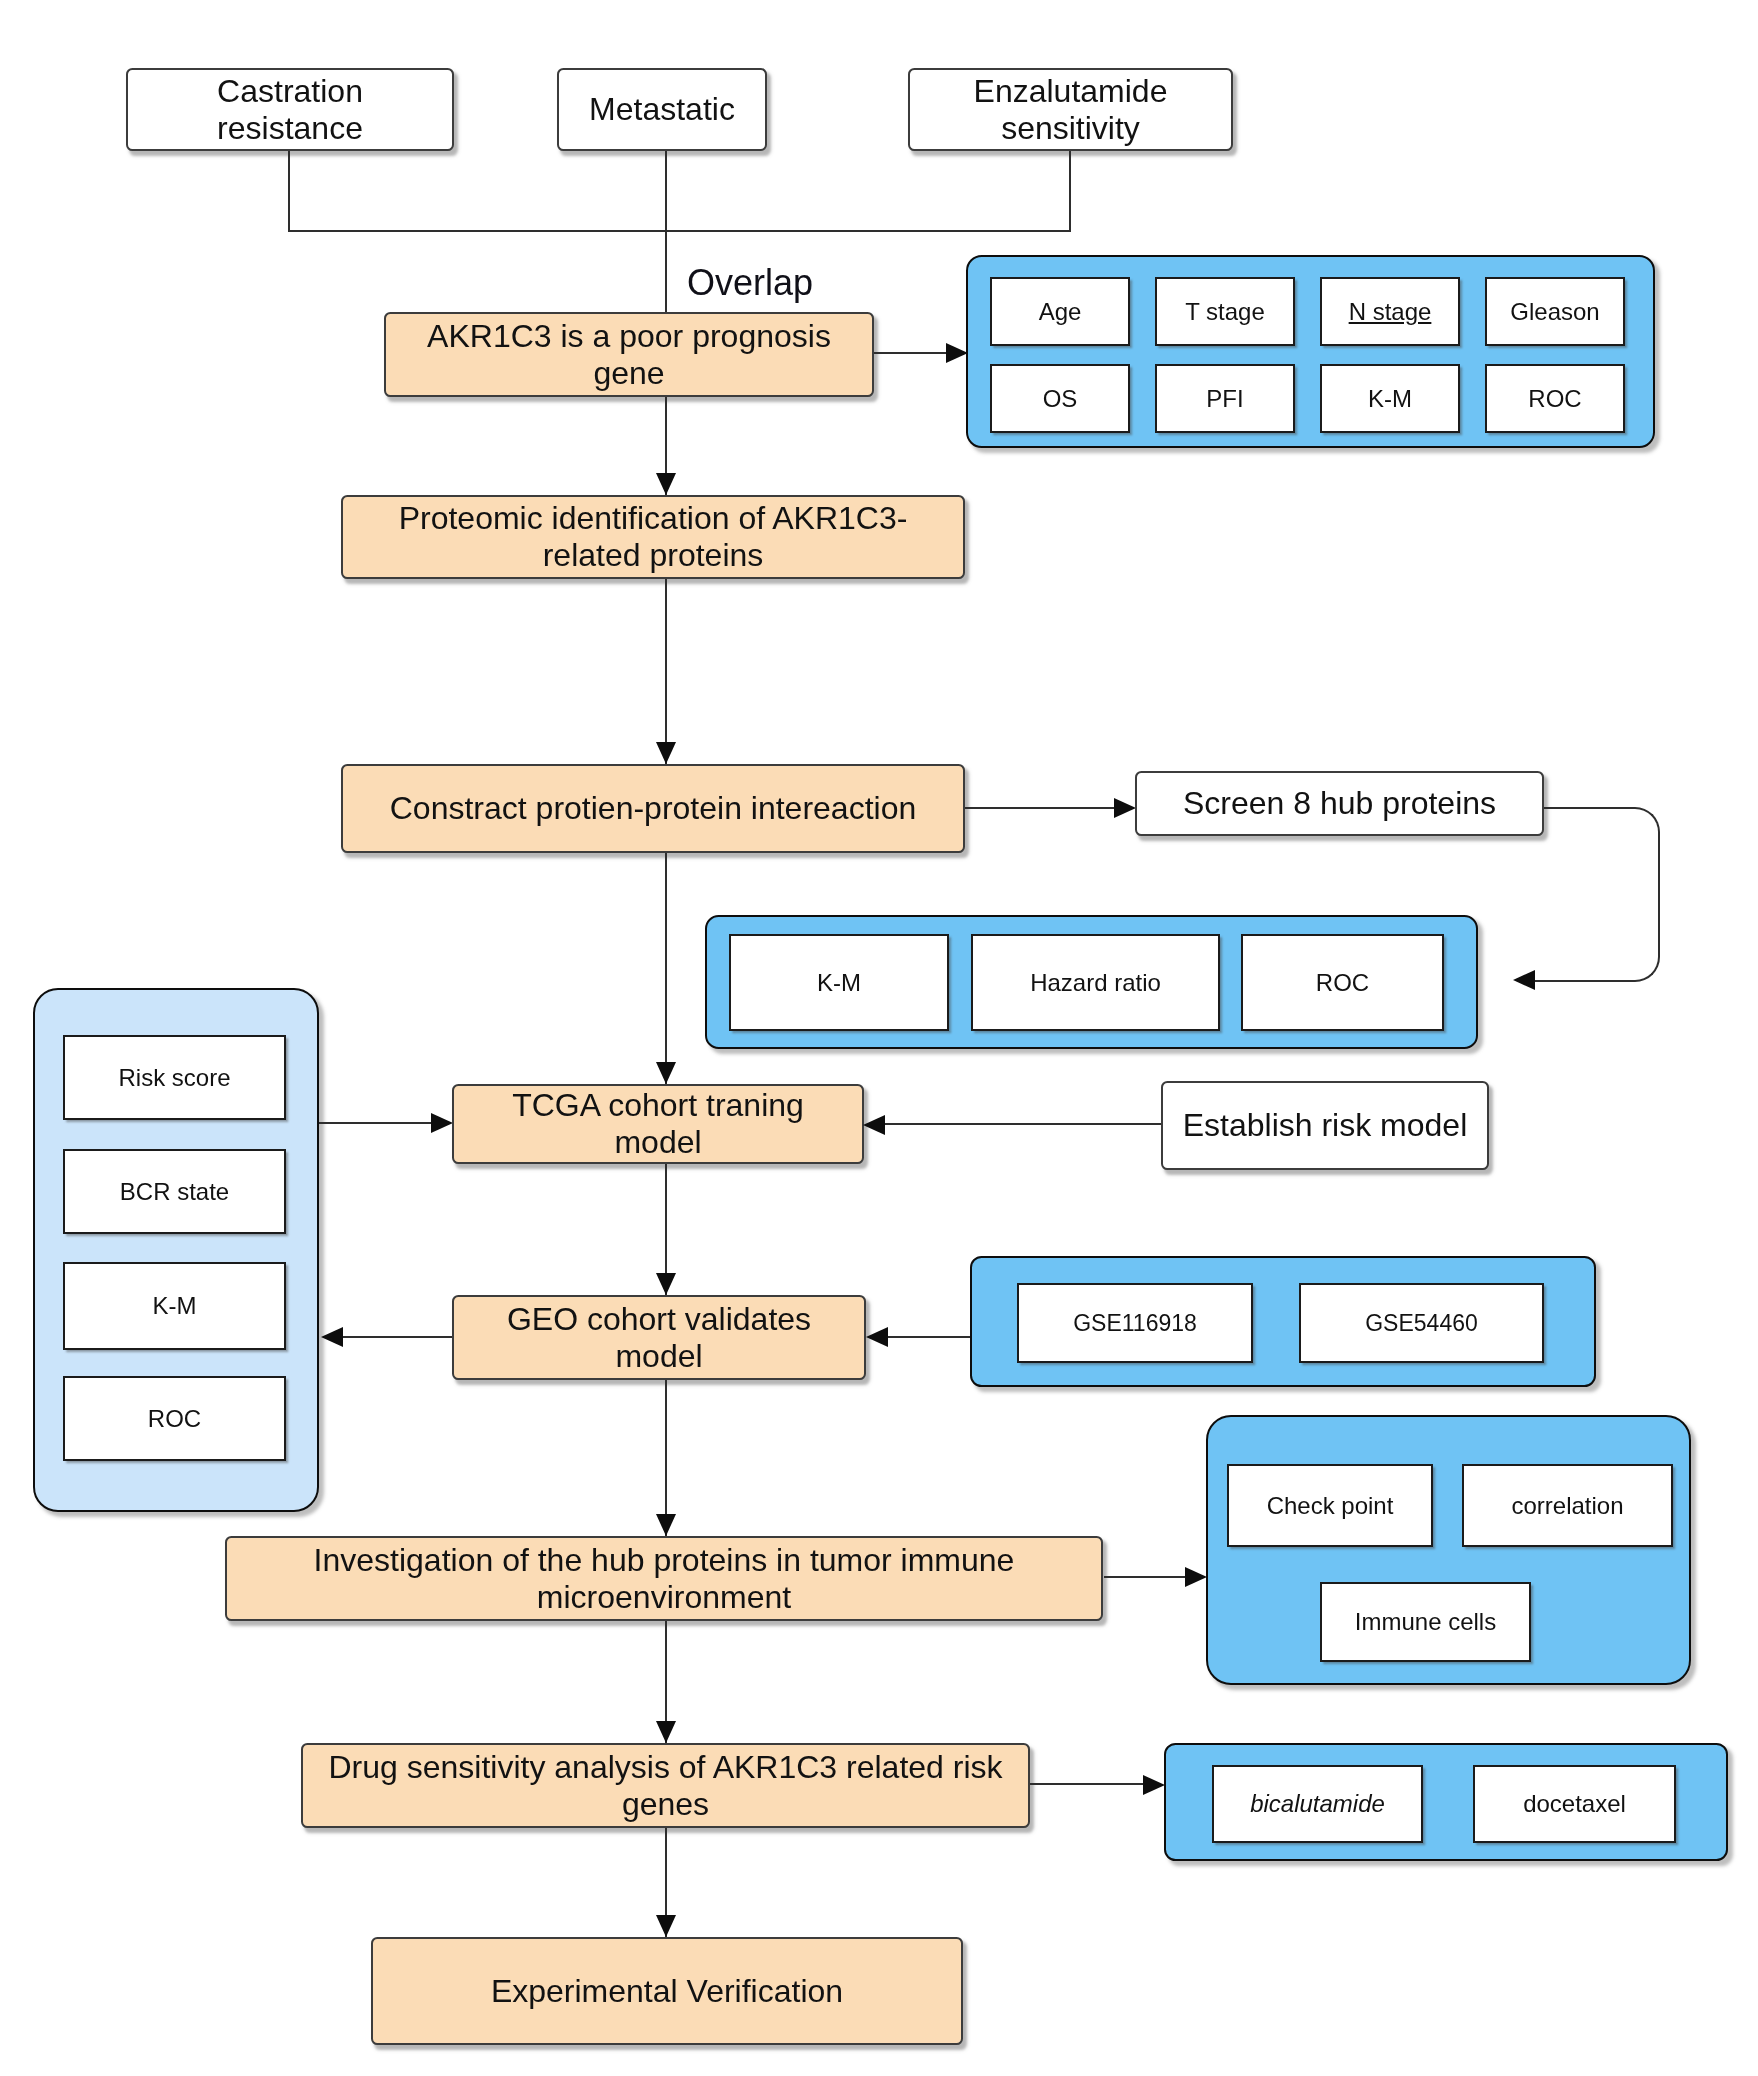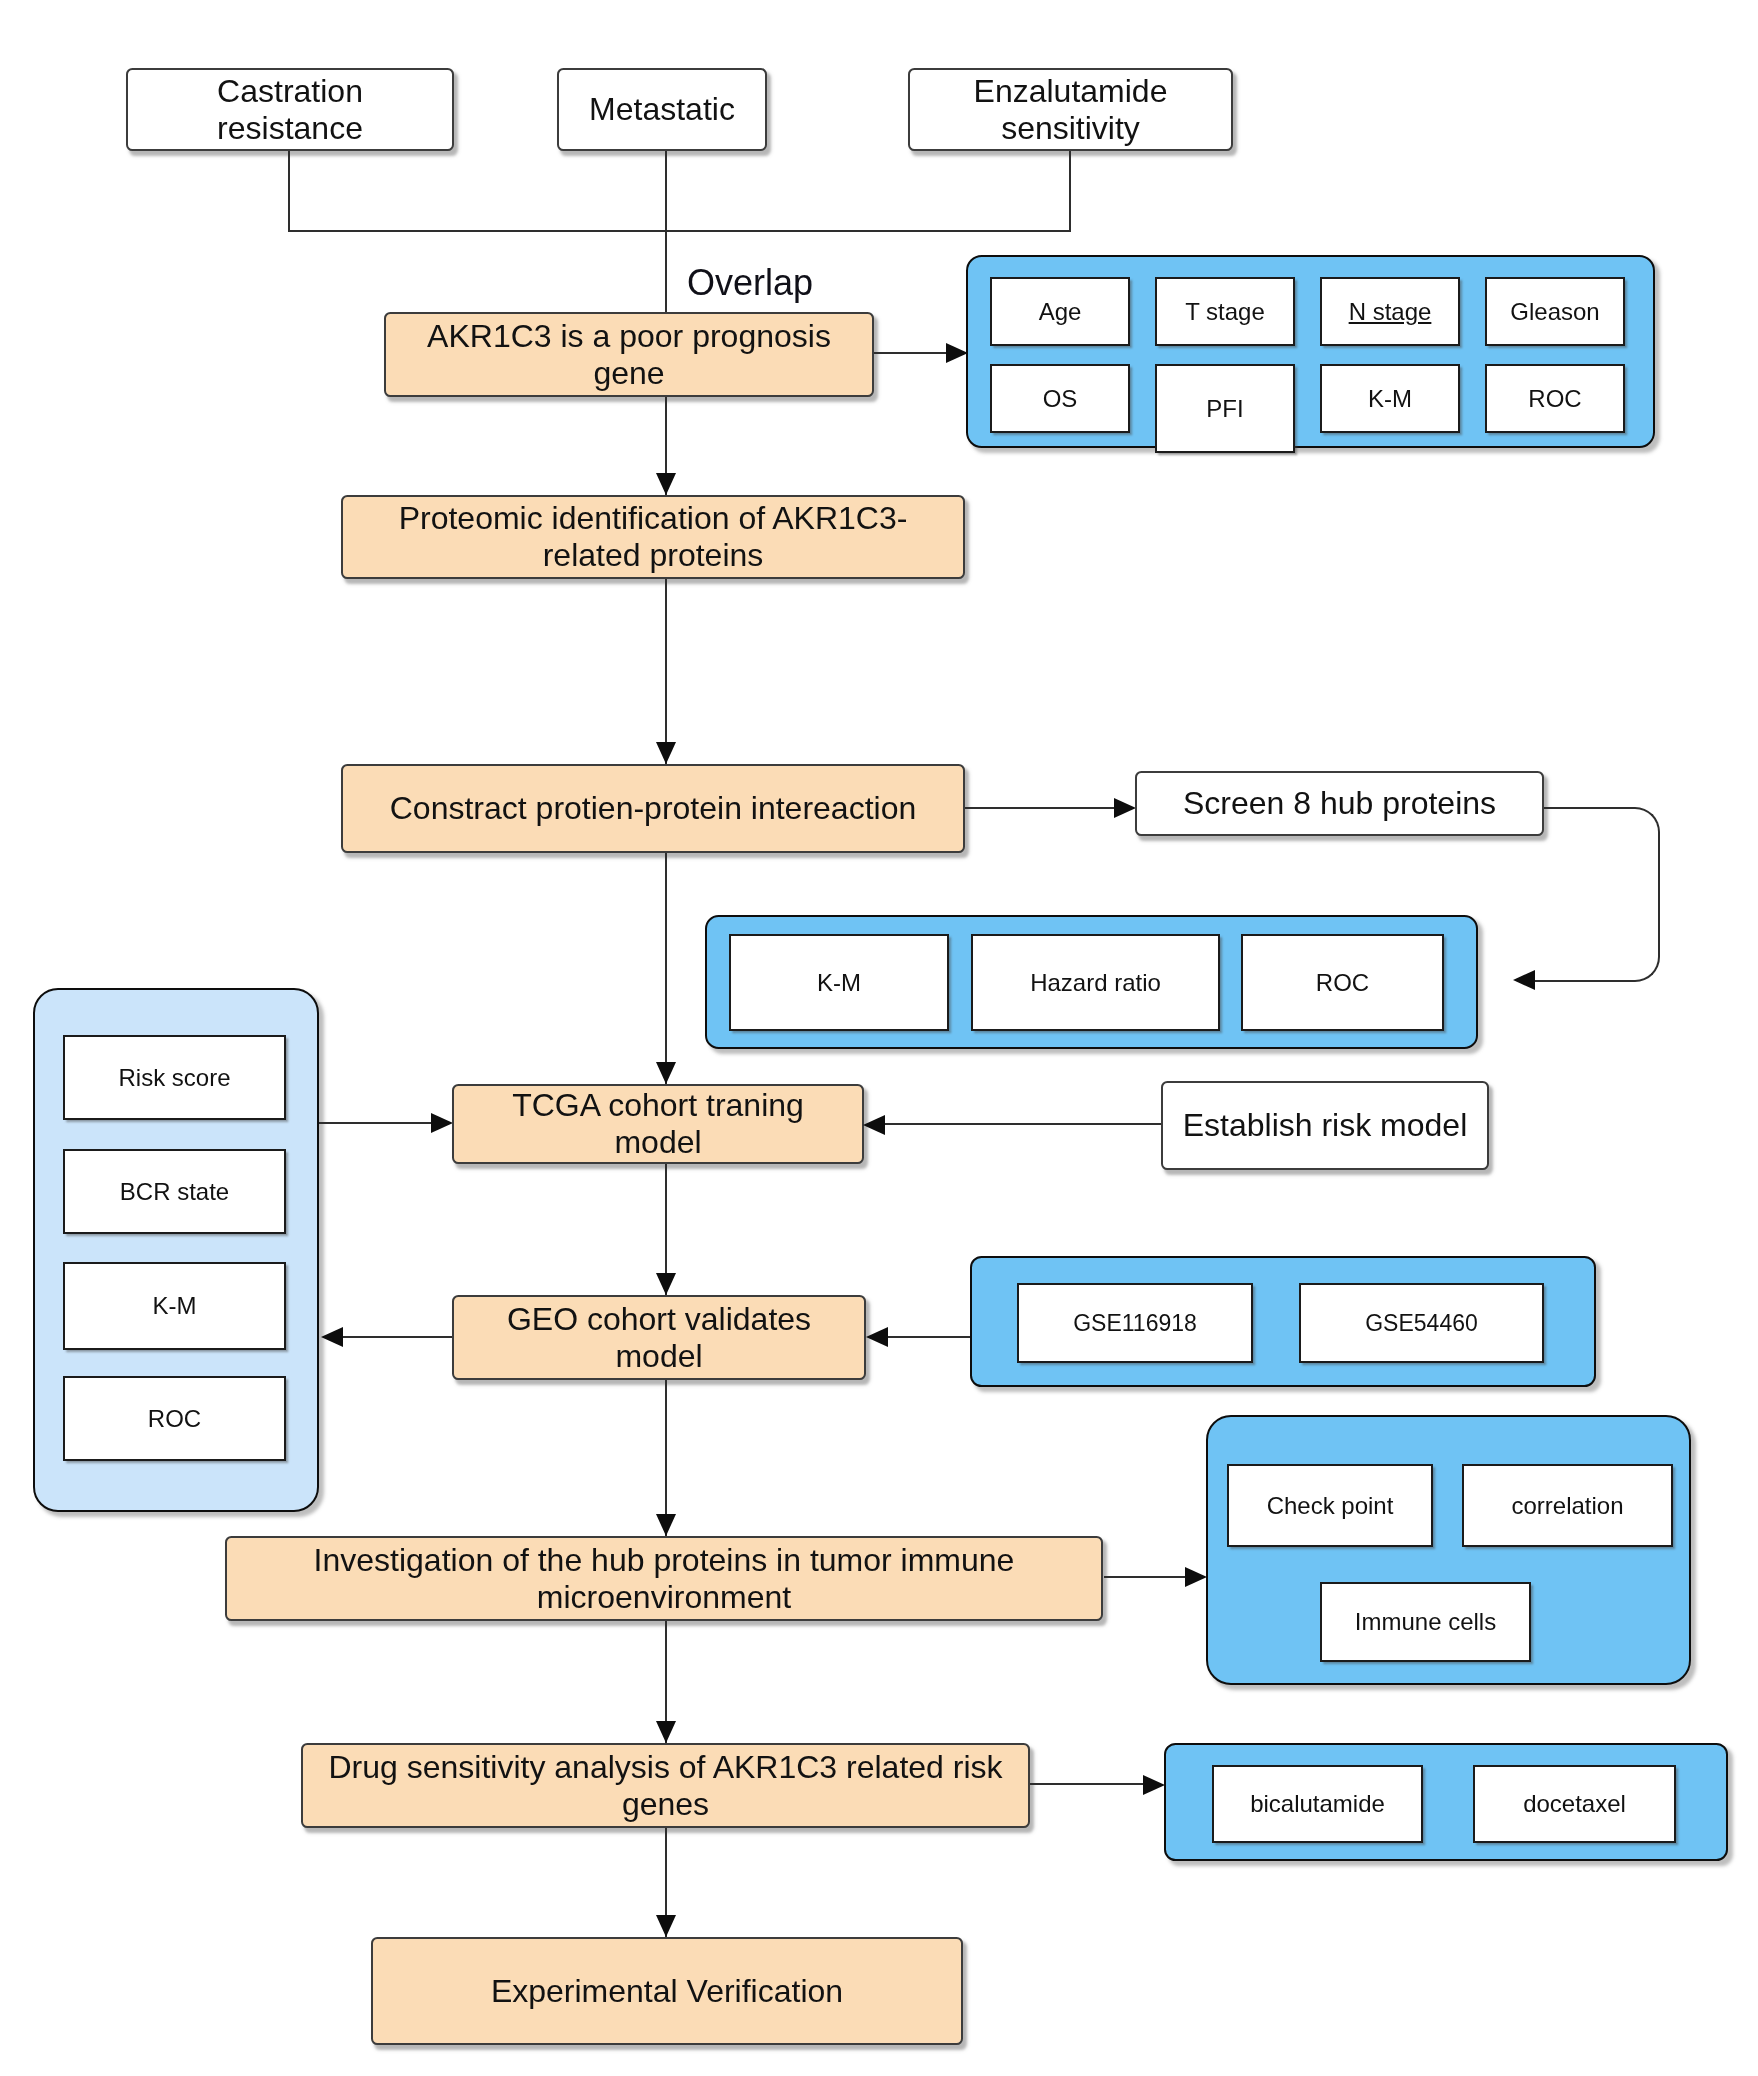--- a/index.html
+++ b/index.html
@@ -66,21 +66,21 @@
 
   <div class="hline" style="left:874px; top:352px; width:73px;"></div>
   <div class="arr-right" style="left:946px; top:343px;"></div>
 
   <div class="panel" style="left:966px; top:255px; width:689px; height:193px; border-radius:15.7px;"></div>
   <div class="chip" style="left:990px; top:277px; width:140px; height:69px;">Age</div>
   <div class="chip" style="left:1155px; top:277px; width:140px; height:69px;">T stage</div>
   <div class="chip" style="left:1320px; top:277px; width:140px; height:69px;text-decoration:underline;">N stage</div>
   <div class="chip" style="left:1485px; top:277px; width:140px; height:69px;">Gleason</div>
   <div class="chip" style="left:990px; top:364px; width:140px; height:69px;">OS</div>
-  <div class="chip" style="left:1155px; top:364px; width:140px; height:89px;">PFI</div>
+  <div class="chip" style="left:1155px; top:364px; width:140px; height:69px;">PFI</div>
   <div class="chip" style="left:1320px; top:364px; width:140px; height:69px;">K-M</div>
   <div class="chip" style="left:1485px; top:364px; width:140px; height:69px;">ROC</div>
 
   <div class="vline" style="left:665px; top:397px; height:98px;"></div>
   <div class="arr-down" style="left:656px; top:473px;"></div>
 
   <div class="node process" style="left:341px; top:495px; width:624px; height:84px;">Proteomic identification of AKR1C3-related proteins</div>
 
   <div class="vline" style="left:665px; top:579px; height:185px;"></div>
   <div class="arr-down" style="left:656px; top:742px;"></div>
@@ -149,21 +149,21 @@
 
   <div class="vline" style="left:665px; top:1621px; height:122px;"></div>
   <div class="arr-down" style="left:656px; top:1721px;"></div>
 
   <div class="node process" style="left:301px; top:1743px; width:729px; height:85px;">Drug sensitivity analysis of  AKR1C3  related risk genes</div>
 
   <div class="hline" style="left:1030px; top:1783px; width:115px;"></div>
   <div class="arr-right" style="left:1143px; top:1775px;"></div>
 
   <div class="panel" style="left:1164px; top:1743px; width:564px; height:118px; border-radius:11.5px;"></div>
-  <div class="chip" style="left:1212px; top:1765px; width:211px; height:78px;">bicalutamide</div>
+  <div class="chip" style="left:1212px; top:1765px; width:211px; height:78px;font-style:italic;">bicalutamide</div>
   <div class="chip" style="left:1473px; top:1765px; width:203px; height:78px;">docetaxel</div>
 
   <div class="vline" style="left:665px; top:1828px; height:109px;"></div>
   <div class="arr-down" style="left:656px; top:1915px;"></div>
 
   <div class="node process" style="left:371px; top:1937px; width:592px; height:108px;">Experimental  Verification</div>
 
 </div>
 
 

